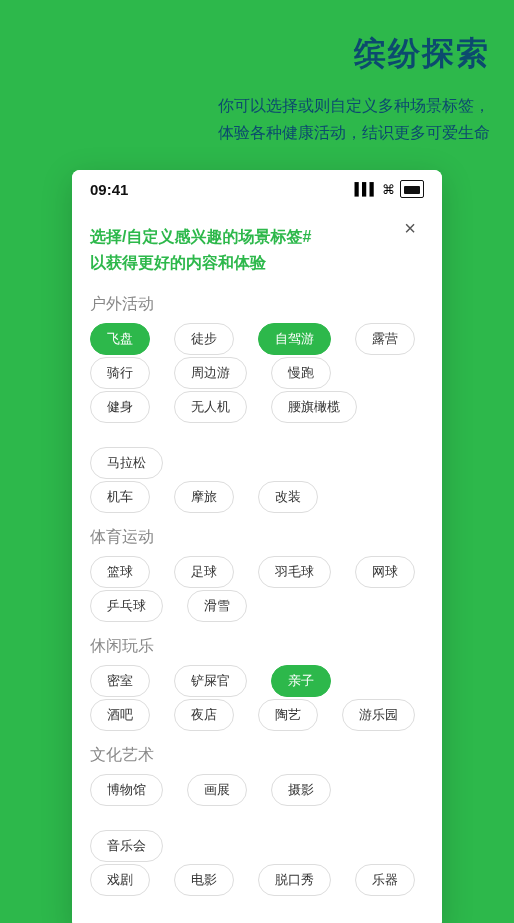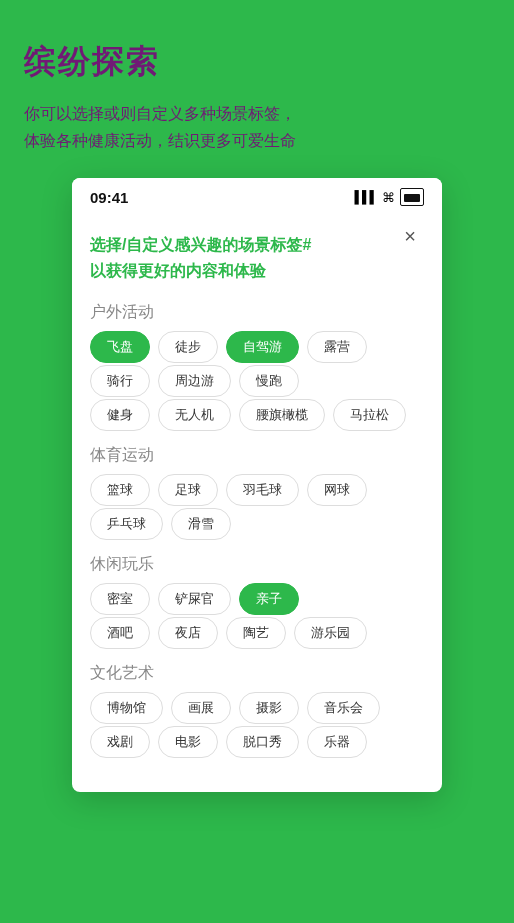--- a/index.html
+++ b/index.html
@@ -8,23 +8,23 @@
       min-height: 923px;
       background-color: #2db84b;
       font-family: -apple-system, "PingFang SC", "Microsoft YaHei", sans-serif;
       display: flex;
       flex-direction: column;
       align-items: center;
     }
 
     .header-section {
       width: 100%;
-      padding: 40px 24px 24px;
-      text-align: left;
-      color: #701a75;
+      padding: 32px 24px 24px;
+      text-align: right;
+      color: #0c4a6e;
     }
 
     .header-title {
       font-size: 32px;
       font-weight: 800;
       margin-bottom: 16px;
       letter-spacing: 2px;
     }
 
     .header-subtitle {
@@ -97,21 +97,21 @@
 
     .category-label {
       font-size: 16px;
       color: #888;
       margin-bottom: 8px;
     }
 
     .tags-row {
       display: flex;
       flex-wrap: wrap;
-      gap: 8px;
+      gap: 24px;
       margin-bottom: 2px;
     }
 
     .tag {
       padding: 6px 16px;
       border-radius: 20px;
       font-size: 13px;
       border: 1px solid #ddd;
       color: #333;
       background: #fff;
@@ -168,20 +168,25 @@
             <div class="tag">骑行</div>
             <div class="tag">周边游</div>
             <div class="tag">慢跑</div>
           </div>
           <div class="tags-row">
             <div class="tag">健身</div>
             <div class="tag">无人机</div>
             <div class="tag">腰旗橄榄</div>
             <div class="tag">马拉松</div>
           </div>
+          <div class="tags-row">
+            <div class="tag">机车</div>
+            <div class="tag">摩旅</div>
+            <div class="tag">改装</div>
+          </div>
         </div>
         <div class="category-section">
           <div class="category-label">体育运动</div>
           <div class="tags-row">
             <div class="tag">篮球</div>
             <div class="tag">足球</div>
             <div class="tag">羽毛球</div>
             <div class="tag">网球</div>
           </div>
           <div class="tags-row">

